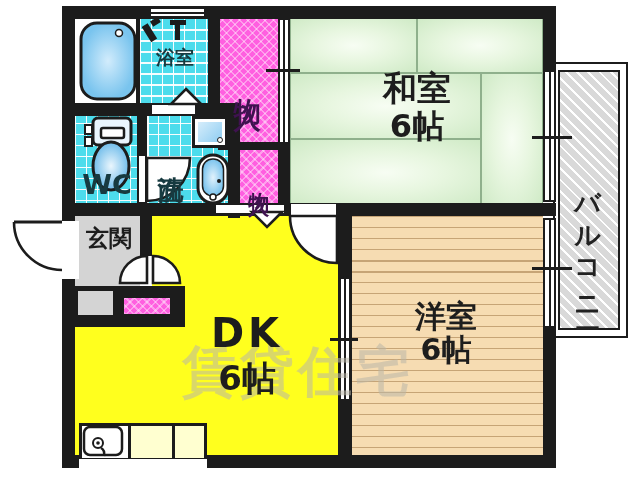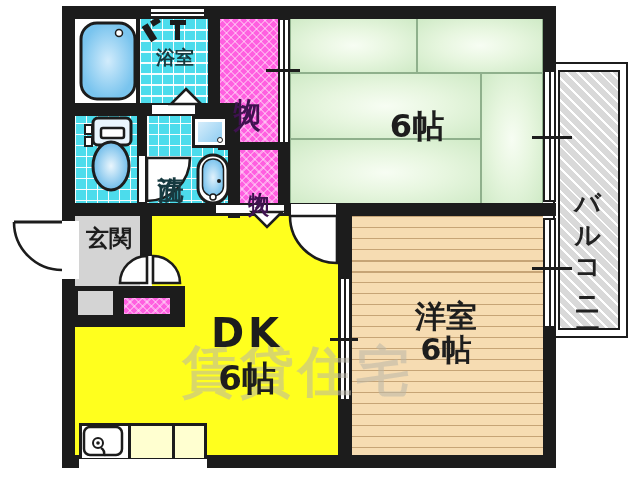--- a/index.html
+++ b/index.html
@@ -184,25 +184,26 @@
     <circle cx="16" cy="18" r="1.8" fill="#1c1c1c"></circle>
     <path d="M19 23 q4 2 3 8" fill="none" stroke="#1c1c1c" stroke-width="2.5"></path>
   </svg>
   <div class="cut" style="left:79px;top:459px;width:128px;height:11px;"></div>
 
   <div id="watermark">賃貸住宅</div>
 
   <div class="lbl teal" style="left:143px;top:47px;width:64px;font-size:19px;">浴室</div>
   <div class="lbl purple vtext" style="left:233px;top:42px;height:78px;font-size:27px;letter-spacing:5px;">物入</div>
   <div class="lbl purple vtext" style="left:247px;top:152px;height:52px;font-size:21px;letter-spacing:3px;">物入</div>
+  <div class="lbl teal" style="left:79px;top:170px;width:56px;font-size:27px;">WC</div>
   <div class="lbl teal vtext" style="left:157px;top:126px;height:66px;font-size:26px;letter-spacing:3px;">洗面</div>
   <div class="lbl" style="left:80px;top:226px;width:58px;font-size:23px;">玄関</div>
 
   <div class="lbl" style="left:368px;top:70px;width:98px;font-size:34px;">
-    <br>
+    <span>和室</span><br>
     <span style="font-size:32px;">6帖</span>
   </div>
 
   <div class="lbl" style="left:194px;top:312px;width:106px;font-size:40px;letter-spacing:4px;text-align:center;">
     <span>DK</span><br>
     <span style="font-size:34px;letter-spacing:0;">6帖</span>
   </div>
 
   <div class="lbl" style="left:397px;top:300px;width:98px;font-size:31px;">
     <span>洋室</span><br>

